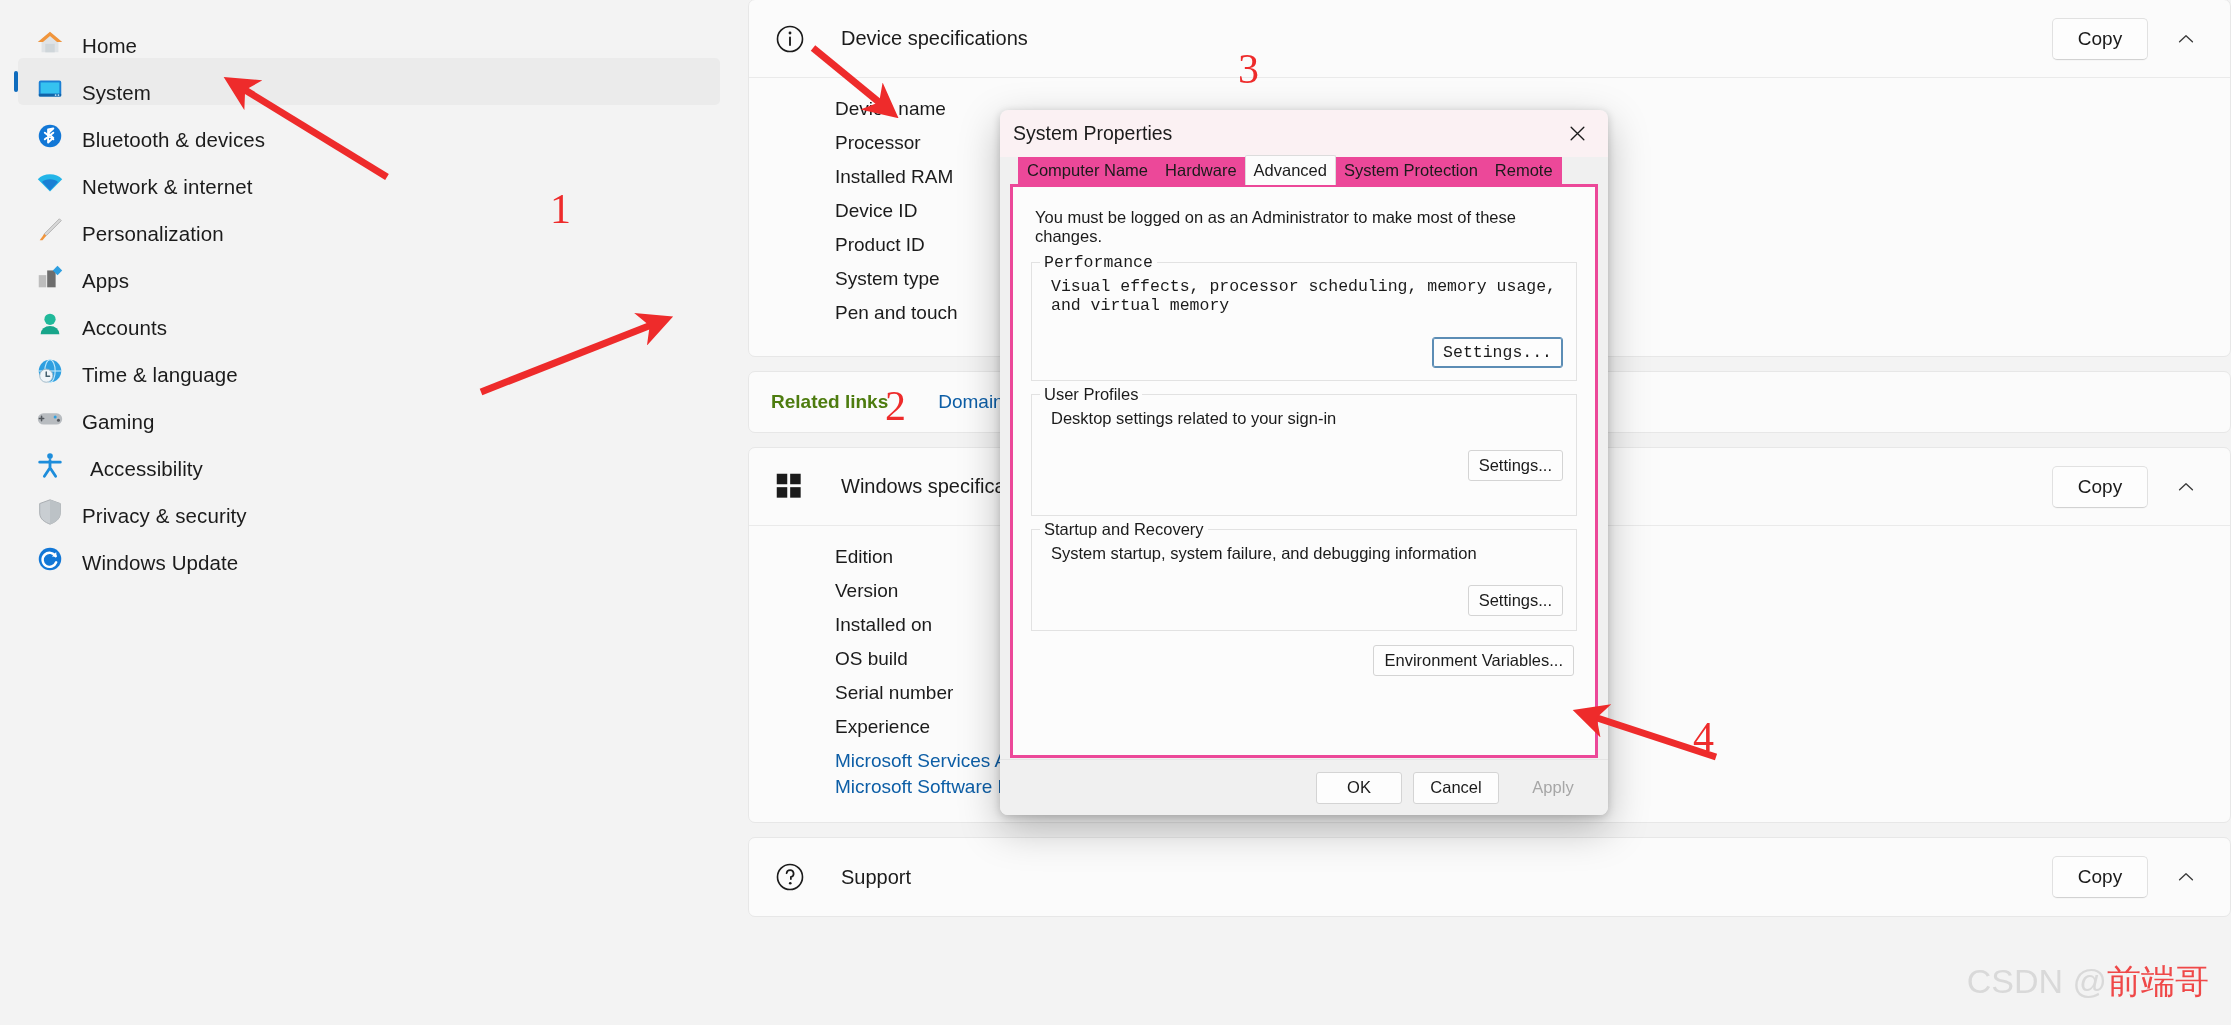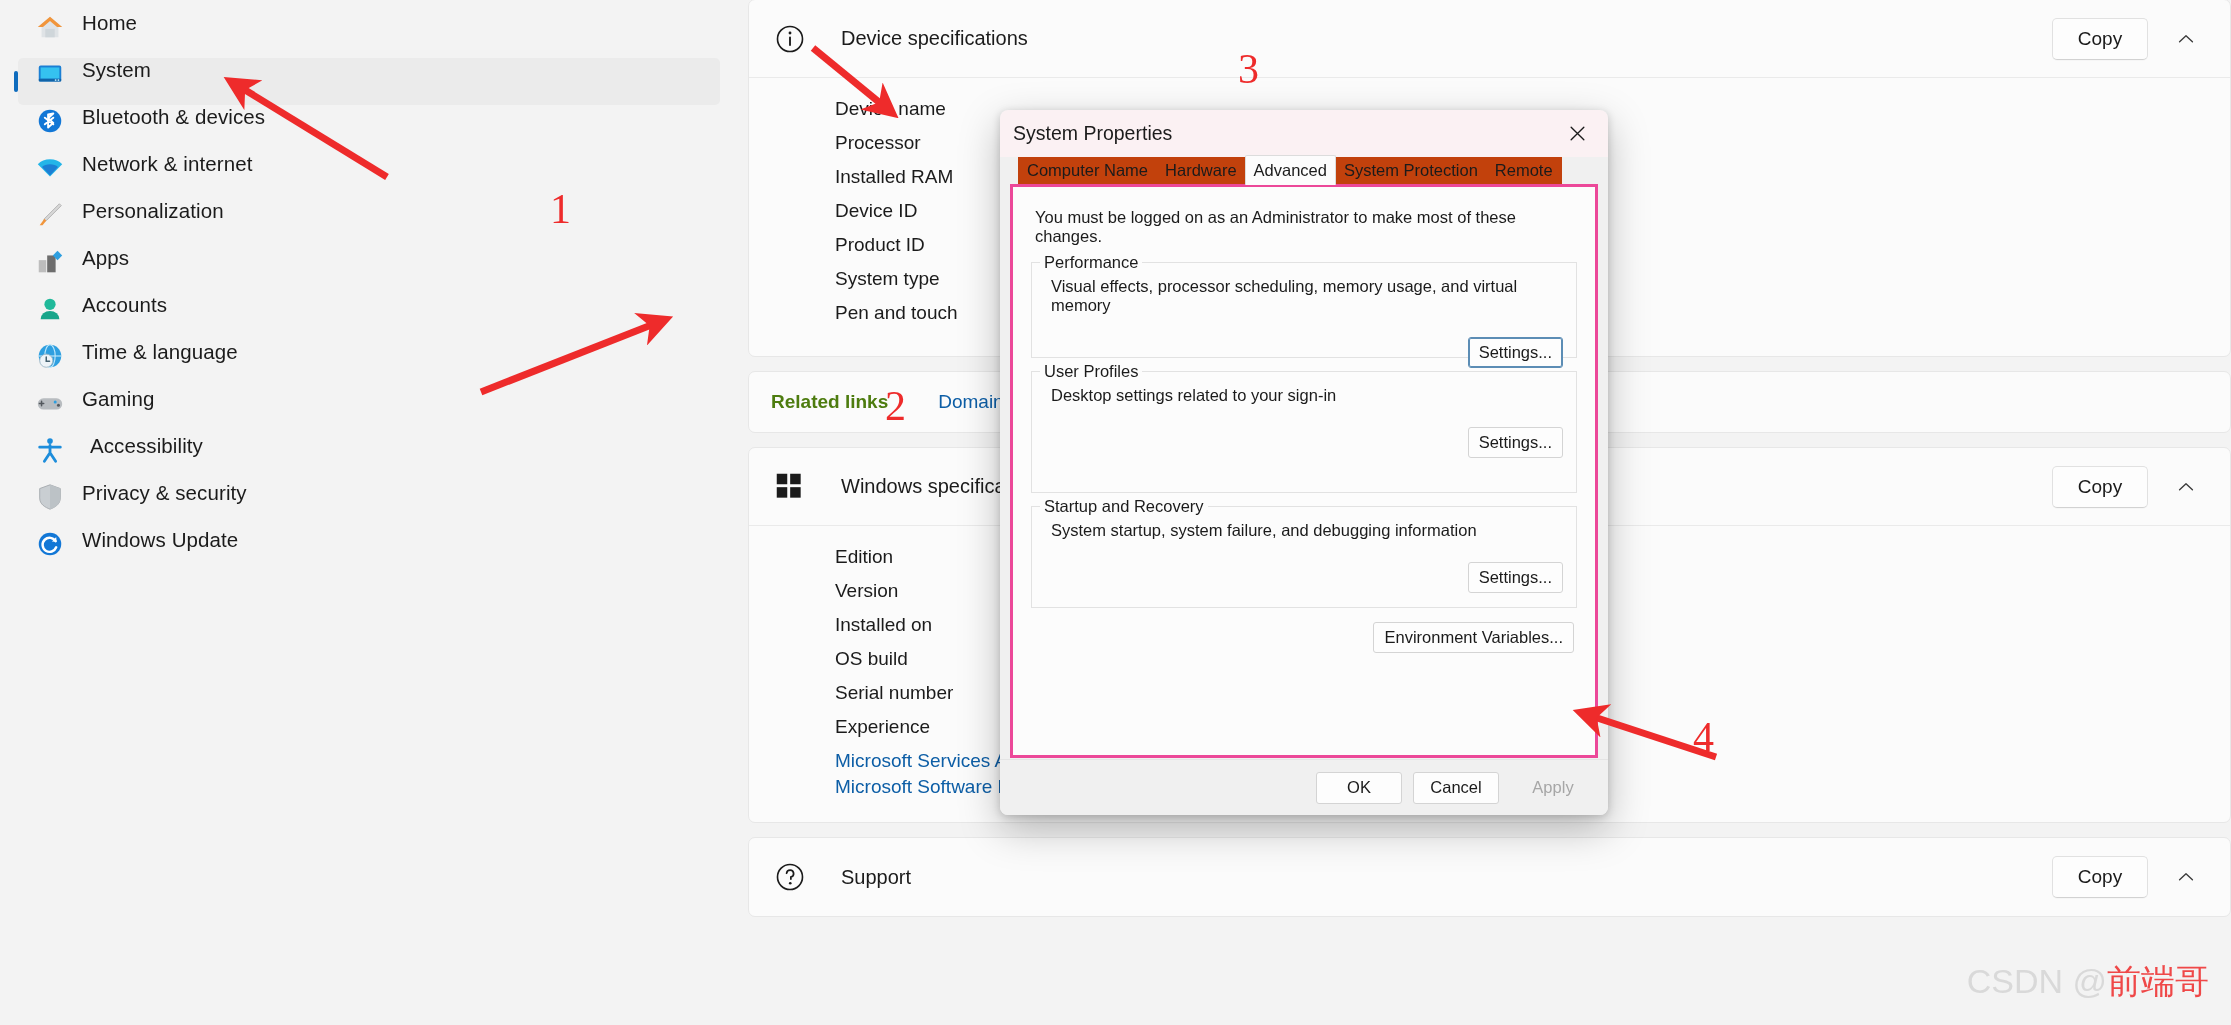--- a/index.html
+++ b/index.html
@@ -12,21 +12,21 @@
   }
   #root { position: relative; width: 2231px; height: 1025px; background: #f3f3f3; }
 
   
   #sidebar {
     position: absolute; left: 0; top: 0; width: 748px; height: 1025px;
     background: #f3f3f3;
   }
   .nav-item {
     position: relative;
-    display: flex; align-items: flex-start;
+    display: flex; align-items: flex-end;
     height: 47px;
     margin: 0 28px 0 18px;
     padding-left: 16px;
     border-radius: 5px;
     cursor: default;
   }
   .nav-item.selected { background: #ebebeb; }
   .nav-item.selected::before {
     content: ""; position: absolute; left: -4px; top: 13px;
     width: 4px; height: 21px; border-radius: 2px; background: #0f6cbd;
@@ -112,21 +112,21 @@
     color: #1b1b1b; cursor: default;
   }
   #dlg-body { padding: 0 10px 10px 10px; }
   #tabstrip {
     display: flex; align-items: flex-end; height: 28px;
     padding-left: 8px; font-size: 16.5px;
     position: relative;
   }
   .tab {
     padding: 3px 8px 5px 8px;
-    background: #c2410c;
+    background: #ec4899;
     color: #1b1b1b;
     border: 1px solid transparent;
     margin-right: -1px;
     cursor: default;
     line-height: 18px;
   }
   .tab.active {
     background: #fcfcfc;
     border: 1px solid #dcdcdc;
     border-bottom: none;
@@ -479,21 +479,21 @@
         <div class="tab">Hardware</div>
         <div class="tab active">Advanced</div>
         <div class="tab">System Protection</div>
         <div class="tab">Remote</div>
       </div>
 
       <div id="tabpage">
 
         <div id="admin-note">You must be logged on as an Administrator to make most of these changes.</div>
 
-        <div class="groupbox" style="height:96px;">
+        <div class="groupbox" style="height:119px;font-family:Liberation Mono, monospace;">
           <span class="gb-legend">Performance</span>
           <div class="gb-desc">Visual effects, processor scheduling, memory usage, and virtual memory</div>
           <div class="gb-btnrow">
             <div class="win-btn focus">Settings...</div>
           </div>
         </div>
 
         <div class="groupbox" style="height:122px;">
           <span class="gb-legend">User Profiles</span>
           <div class="gb-desc">Desktop settings related to your sign-in</div>

